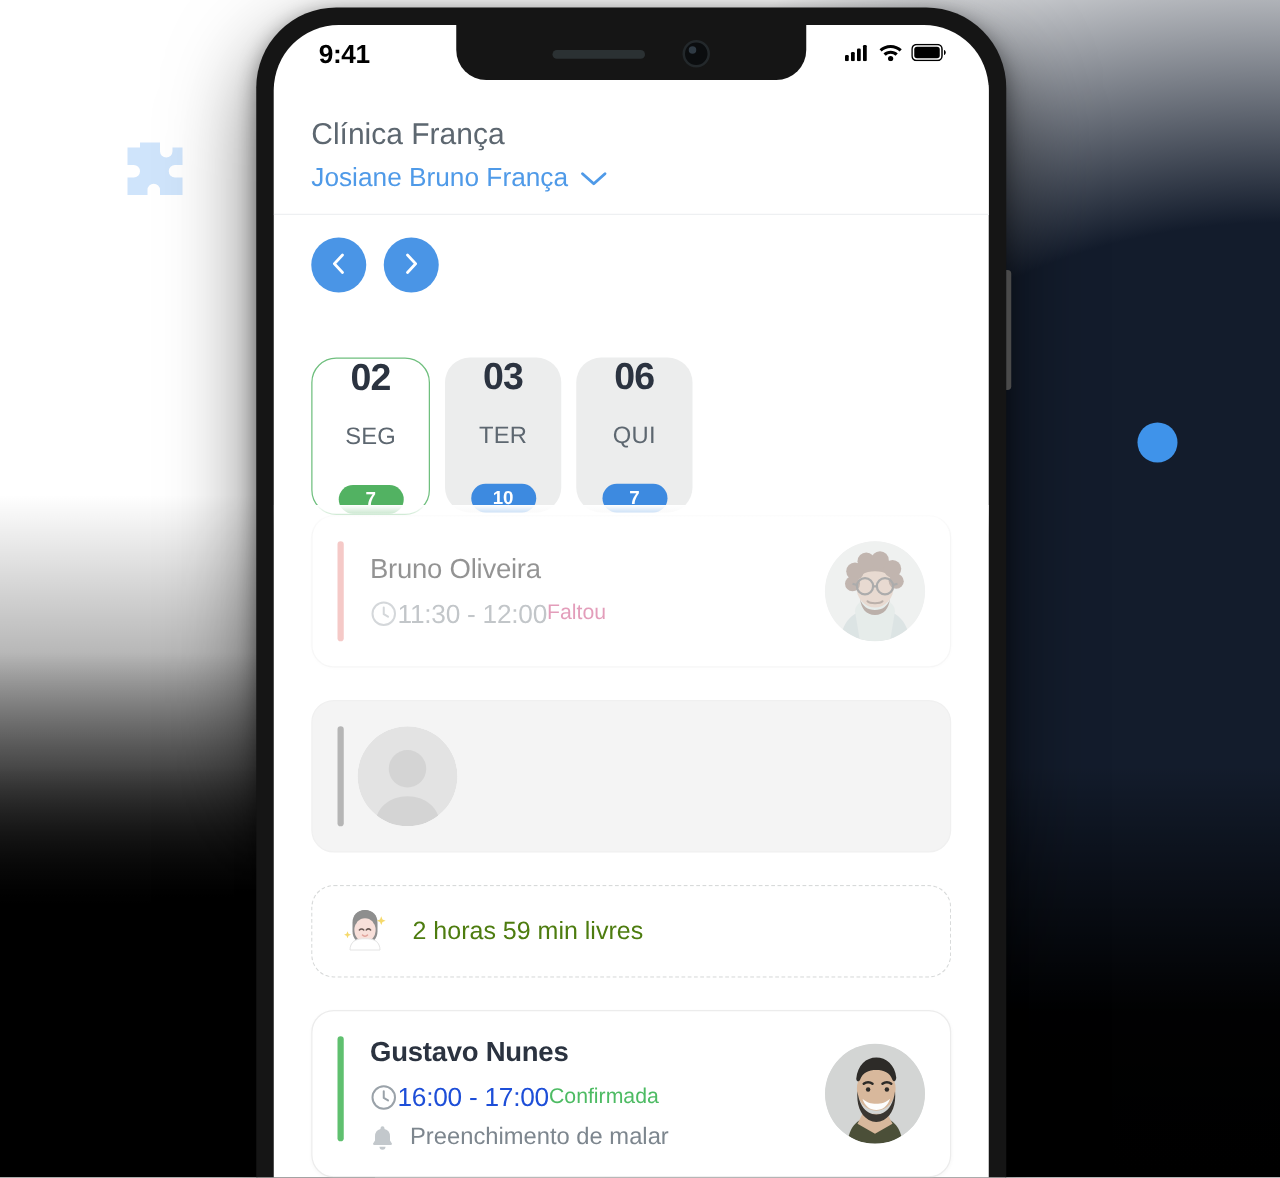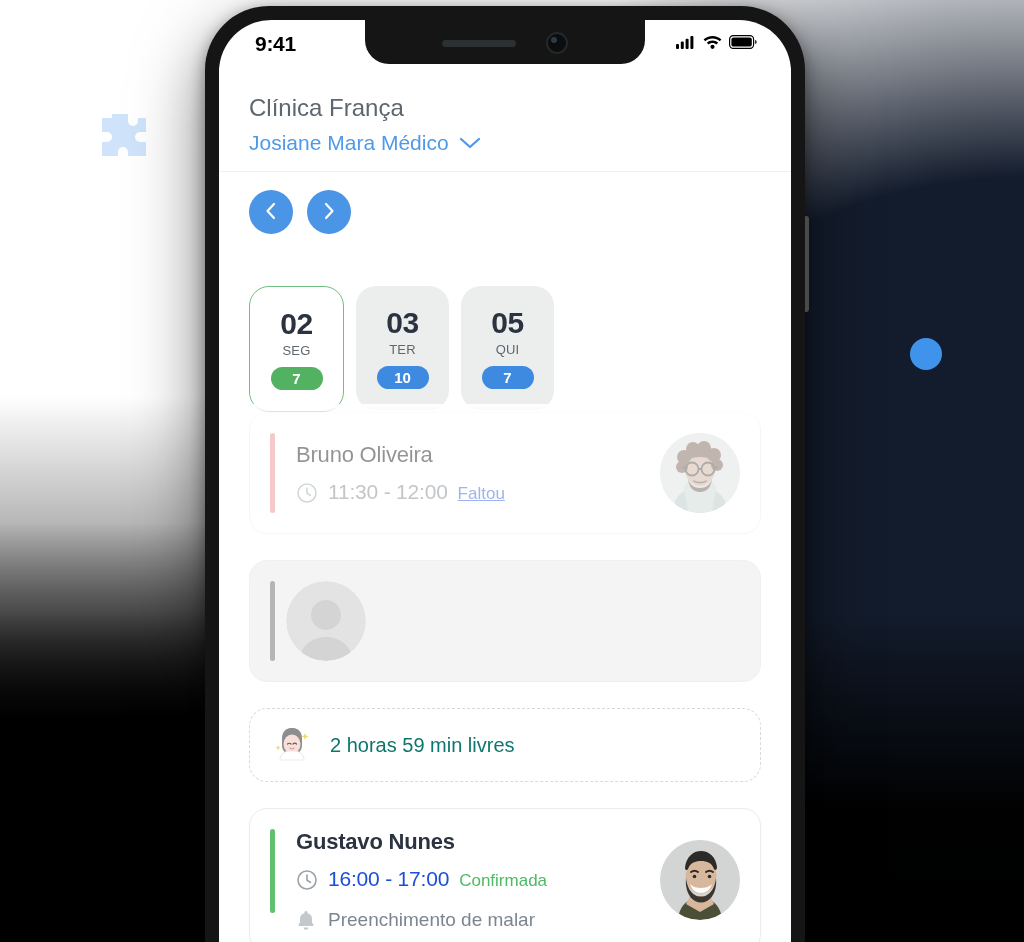--- a/index.html
+++ b/index.html
@@ -215,37 +215,37 @@
   }
   .day-card {
     flex: 0 0 auto;
     width: 93px;
     height: 124px;
     border-radius: 20px;
     background: #eceded;
     display: flex;
     flex-direction: column;
     align-items: center;
-    justify-content: center;
+    justify-content: space-between;
     gap: 3px;
     cursor: pointer;
   }
   .day-card.selected {
     background: #ffffff;
     border: 1.5px solid #6fbf7e;
   }
   .day-num {
     font-size: 30px;
     font-weight: bold;
     color: #2b3340;
     letter-spacing: -0.5px;
     line-height: 1.05;
   }
   .day-dow {
-    font-size: 13px;
+    font-size: 19px;
     color: #5d6770;
     letter-spacing: 0.2px;
   }
   .day-badge {
     margin-top: 6px;
     min-width: 52px;
     height: 23px;
     border-radius: 12px;
     background: #3d8ae0;
     color: #fff;
@@ -315,40 +315,39 @@
   .appt-name {
     font-size: 22px;
     font-weight: bold;
     color: #2b3340;
     margin-bottom: 12px;
     letter-spacing: -0.2px;
   }
   .appt-name.soft { font-weight: normal; color: #000000; }
   .appt-timerow {
     display: flex;
-    align-items: flex-end;
-    gap: 10px;
+    align-items: flex-start;
   }
   .clock-icon { display:flex; align-items:center; color:#9aa2a9; }
   .appt-time {
     font-size: 21px;
     color: #1d4ed8;
     letter-spacing: -0.2px;
   }
   .appt-time.soft { color: #6f7880; }
   .appt-status { font-size: 17px; }
-  .status-faltou { color: #1d4ed8; text-decoration: underline; }
+  .status-faltou { color: #be185d; }
   .status-confirmada { color: #4dbb63; }
   .status-compromisso { color: #9aa2a9; }
 
   .appt-note {
     display: flex;
     align-items: flex-end;
     gap: 12px;
-    margin-top: 18px;
+    margin-top: 8px;
   }
   .bell-icon { display:flex; align-items:center; color:#c3c8cc; }
   .appt-note-text { font-size: 19px; color: #7d868e; }
 
   .avatar {
     flex: 0 0 auto;
     width: 80px; height: 80px;
     border-radius: 50%;
     margin-left: 14px;
     overflow: hidden;
@@ -363,21 +362,21 @@
     border-radius: 18px;
     padding: 16px 22px;
     box-sizing: border-box;
     display: flex;
     align-items: center;
     gap: 18px;
     margin-bottom: 26px;
     background: #fff;
   }
   .free-emoji { width: 40px; height: 40px; flex: 0 0 auto; }
-  .free-text { font-size: 20px; color: #0f766e; }
+  .free-text { font-size: 20px; color: #4d7c0f; }
 </style>
 </head>
 <body>
 
 <div id="stage">
 
   <div class="bg-dark"></div>
   <div class="bg-bottom-black"></div>
   <div class="bg-left-black"></div>
 
@@ -423,21 +422,21 @@
                 <rect x="2.4" y="2.4" width="20.4" height="9.2" rx="2.2" fill="#000"></rect>
                 <path d="M26.2 5v4c.9-.3 1.4-1 1.4-2s-.5-1.7-1.4-2z" fill="#000"></path>
               </svg>
           </span>
         </div>
       </div>
 
       <div class="app-header">
         <div class="clinic-name">Clínica França</div>
         <div class="user-row">
-          <span class="user-name">Josiane Mara Médico</span>
+          <span class="user-name">Josiane Bruno França</span>
           <span class="chev-down">
             <svg width="22" height="14" viewBox="0 0 22 14" fill="none">
                 <path d="M2 3l9 8 9-8" stroke="currentColor" stroke-width="2.3" stroke-linecap="round" stroke-linejoin="round"></path>
               </svg>
           </span>
         </div>
       </div>
 
       <div class="month-nav">
         <button class="nav-btn">
@@ -465,21 +464,21 @@
         </div>
 
         <div class="day-card">
           <div class="day-num">03</div>
           <div class="day-dow">TER</div>
           <div class="day-badge">10</div>
         </div>
 
 
         <div class="day-card">
-          <div class="day-num">05</div>
+          <div class="day-num">06</div>
           <div class="day-dow">QUI</div>
           <div class="day-badge">7</div>
         </div>
 
 
       </div>
 
       <div class="list-scrim"></div>
 
       <div class="list">

